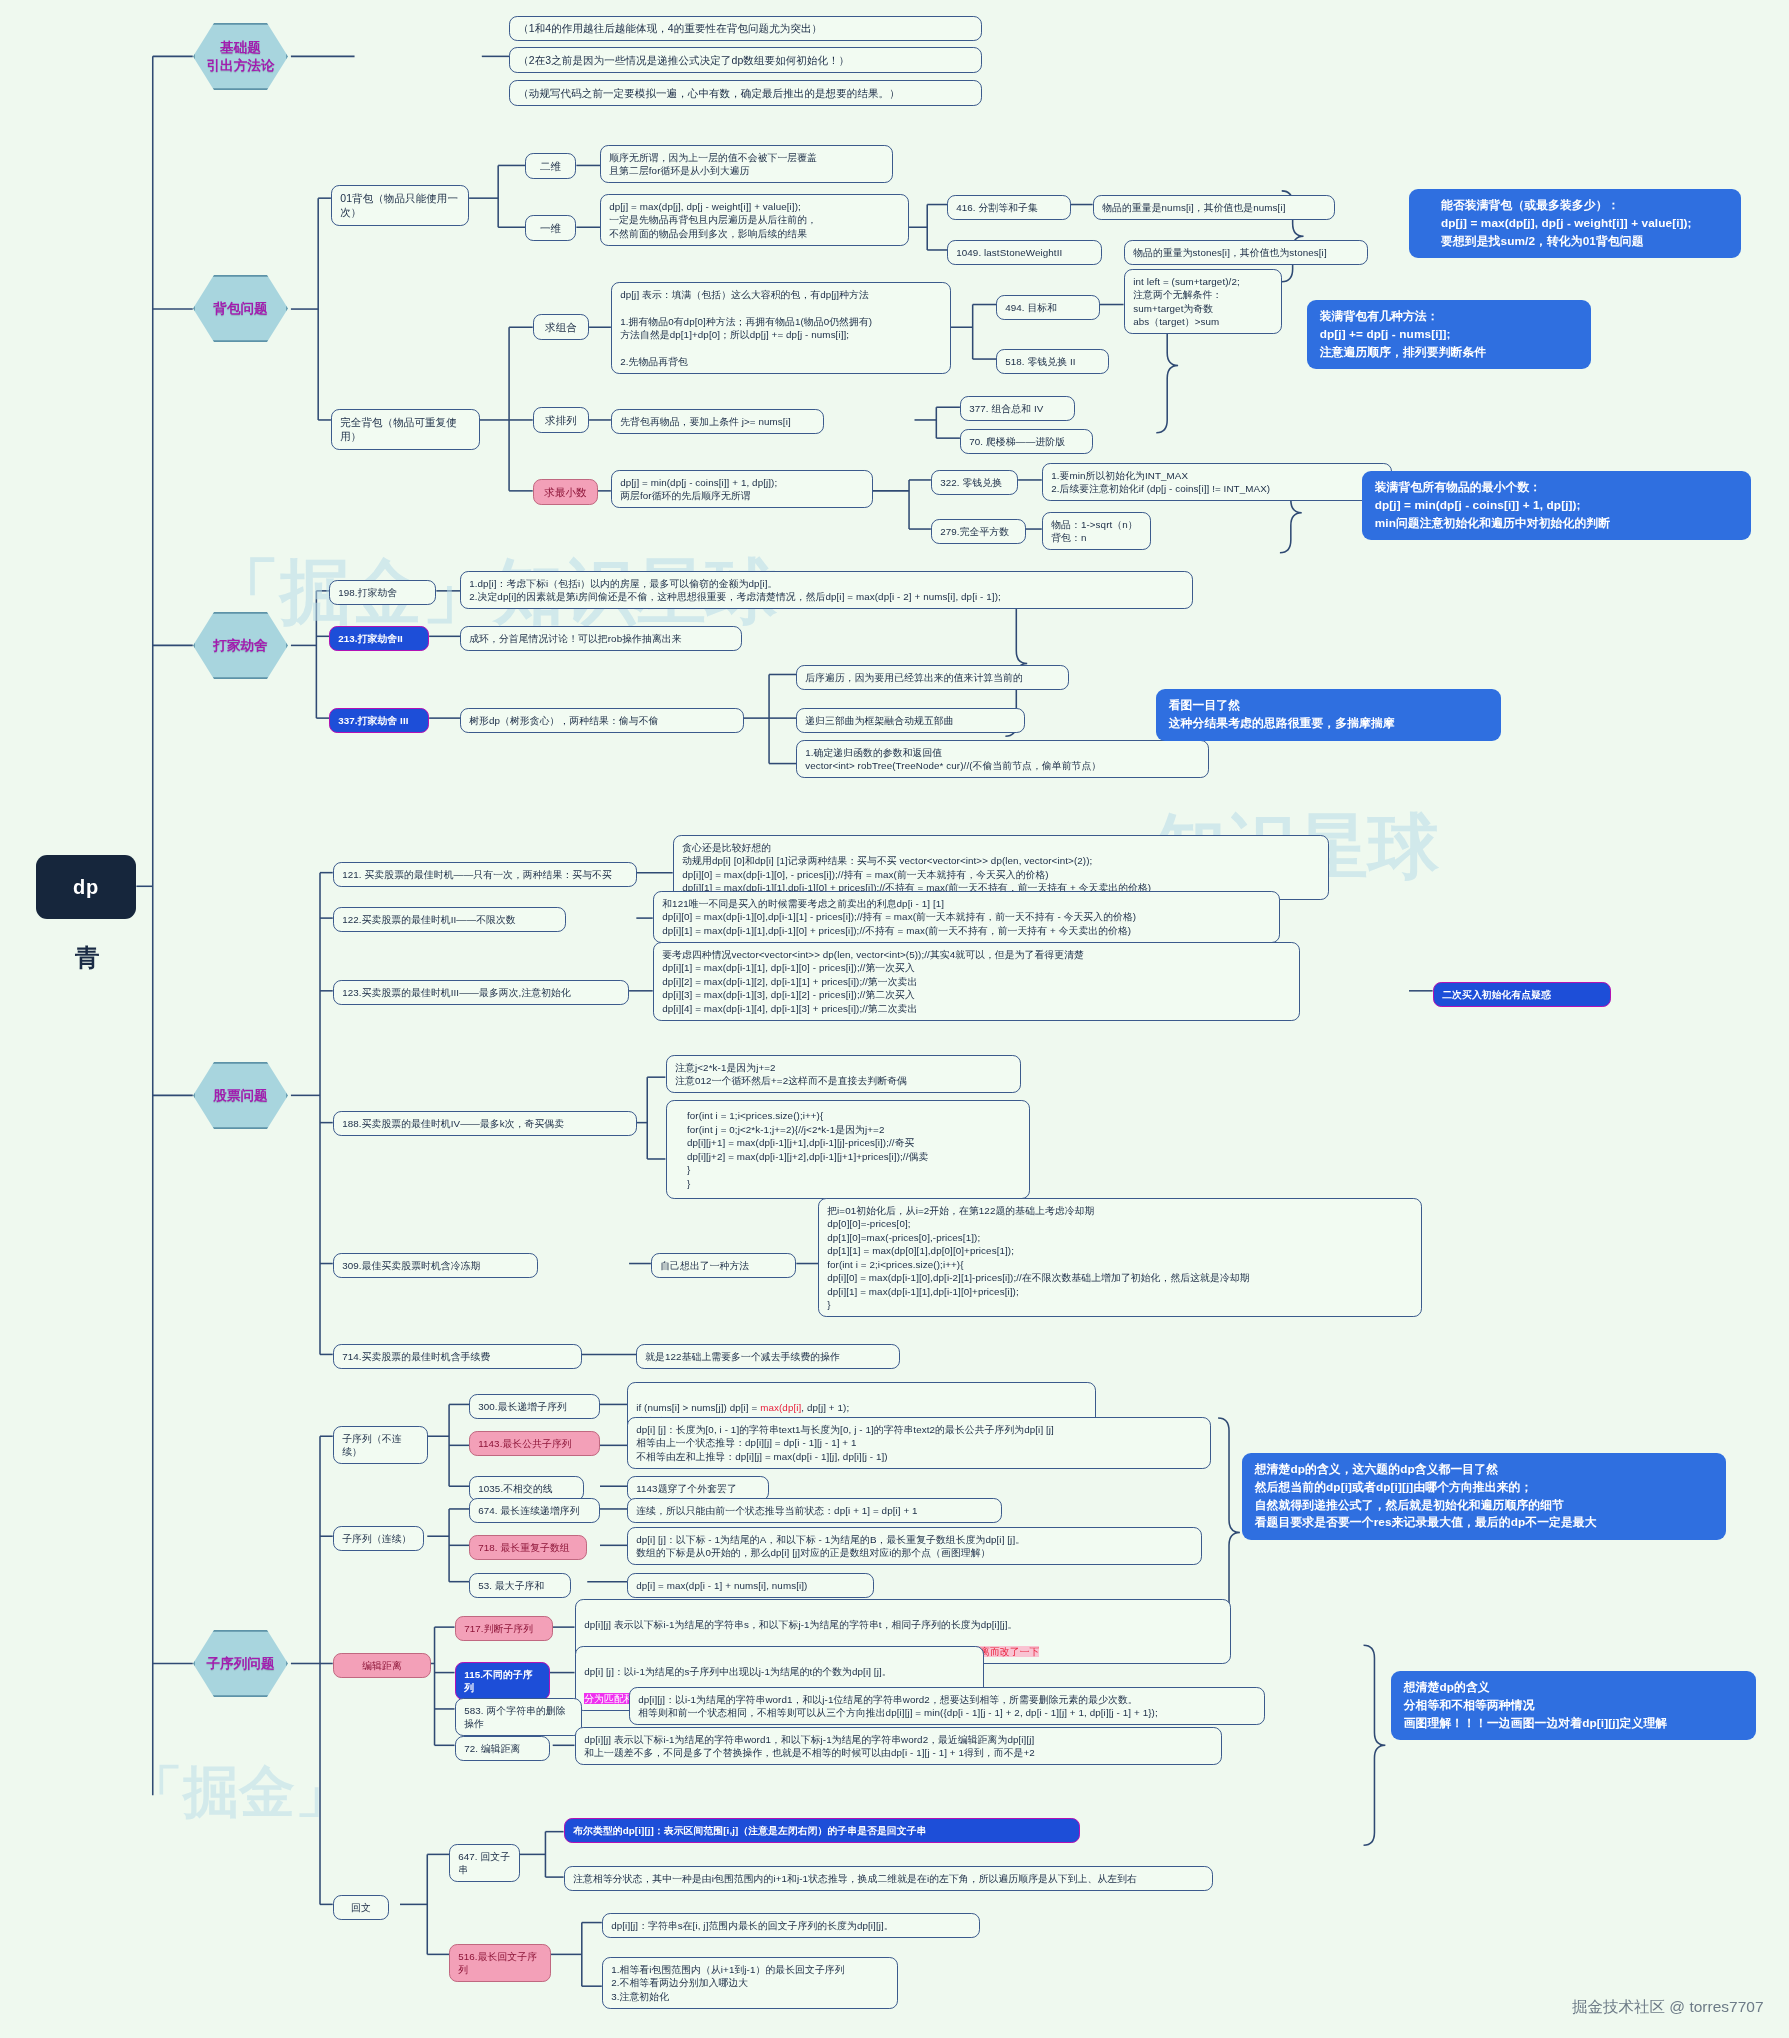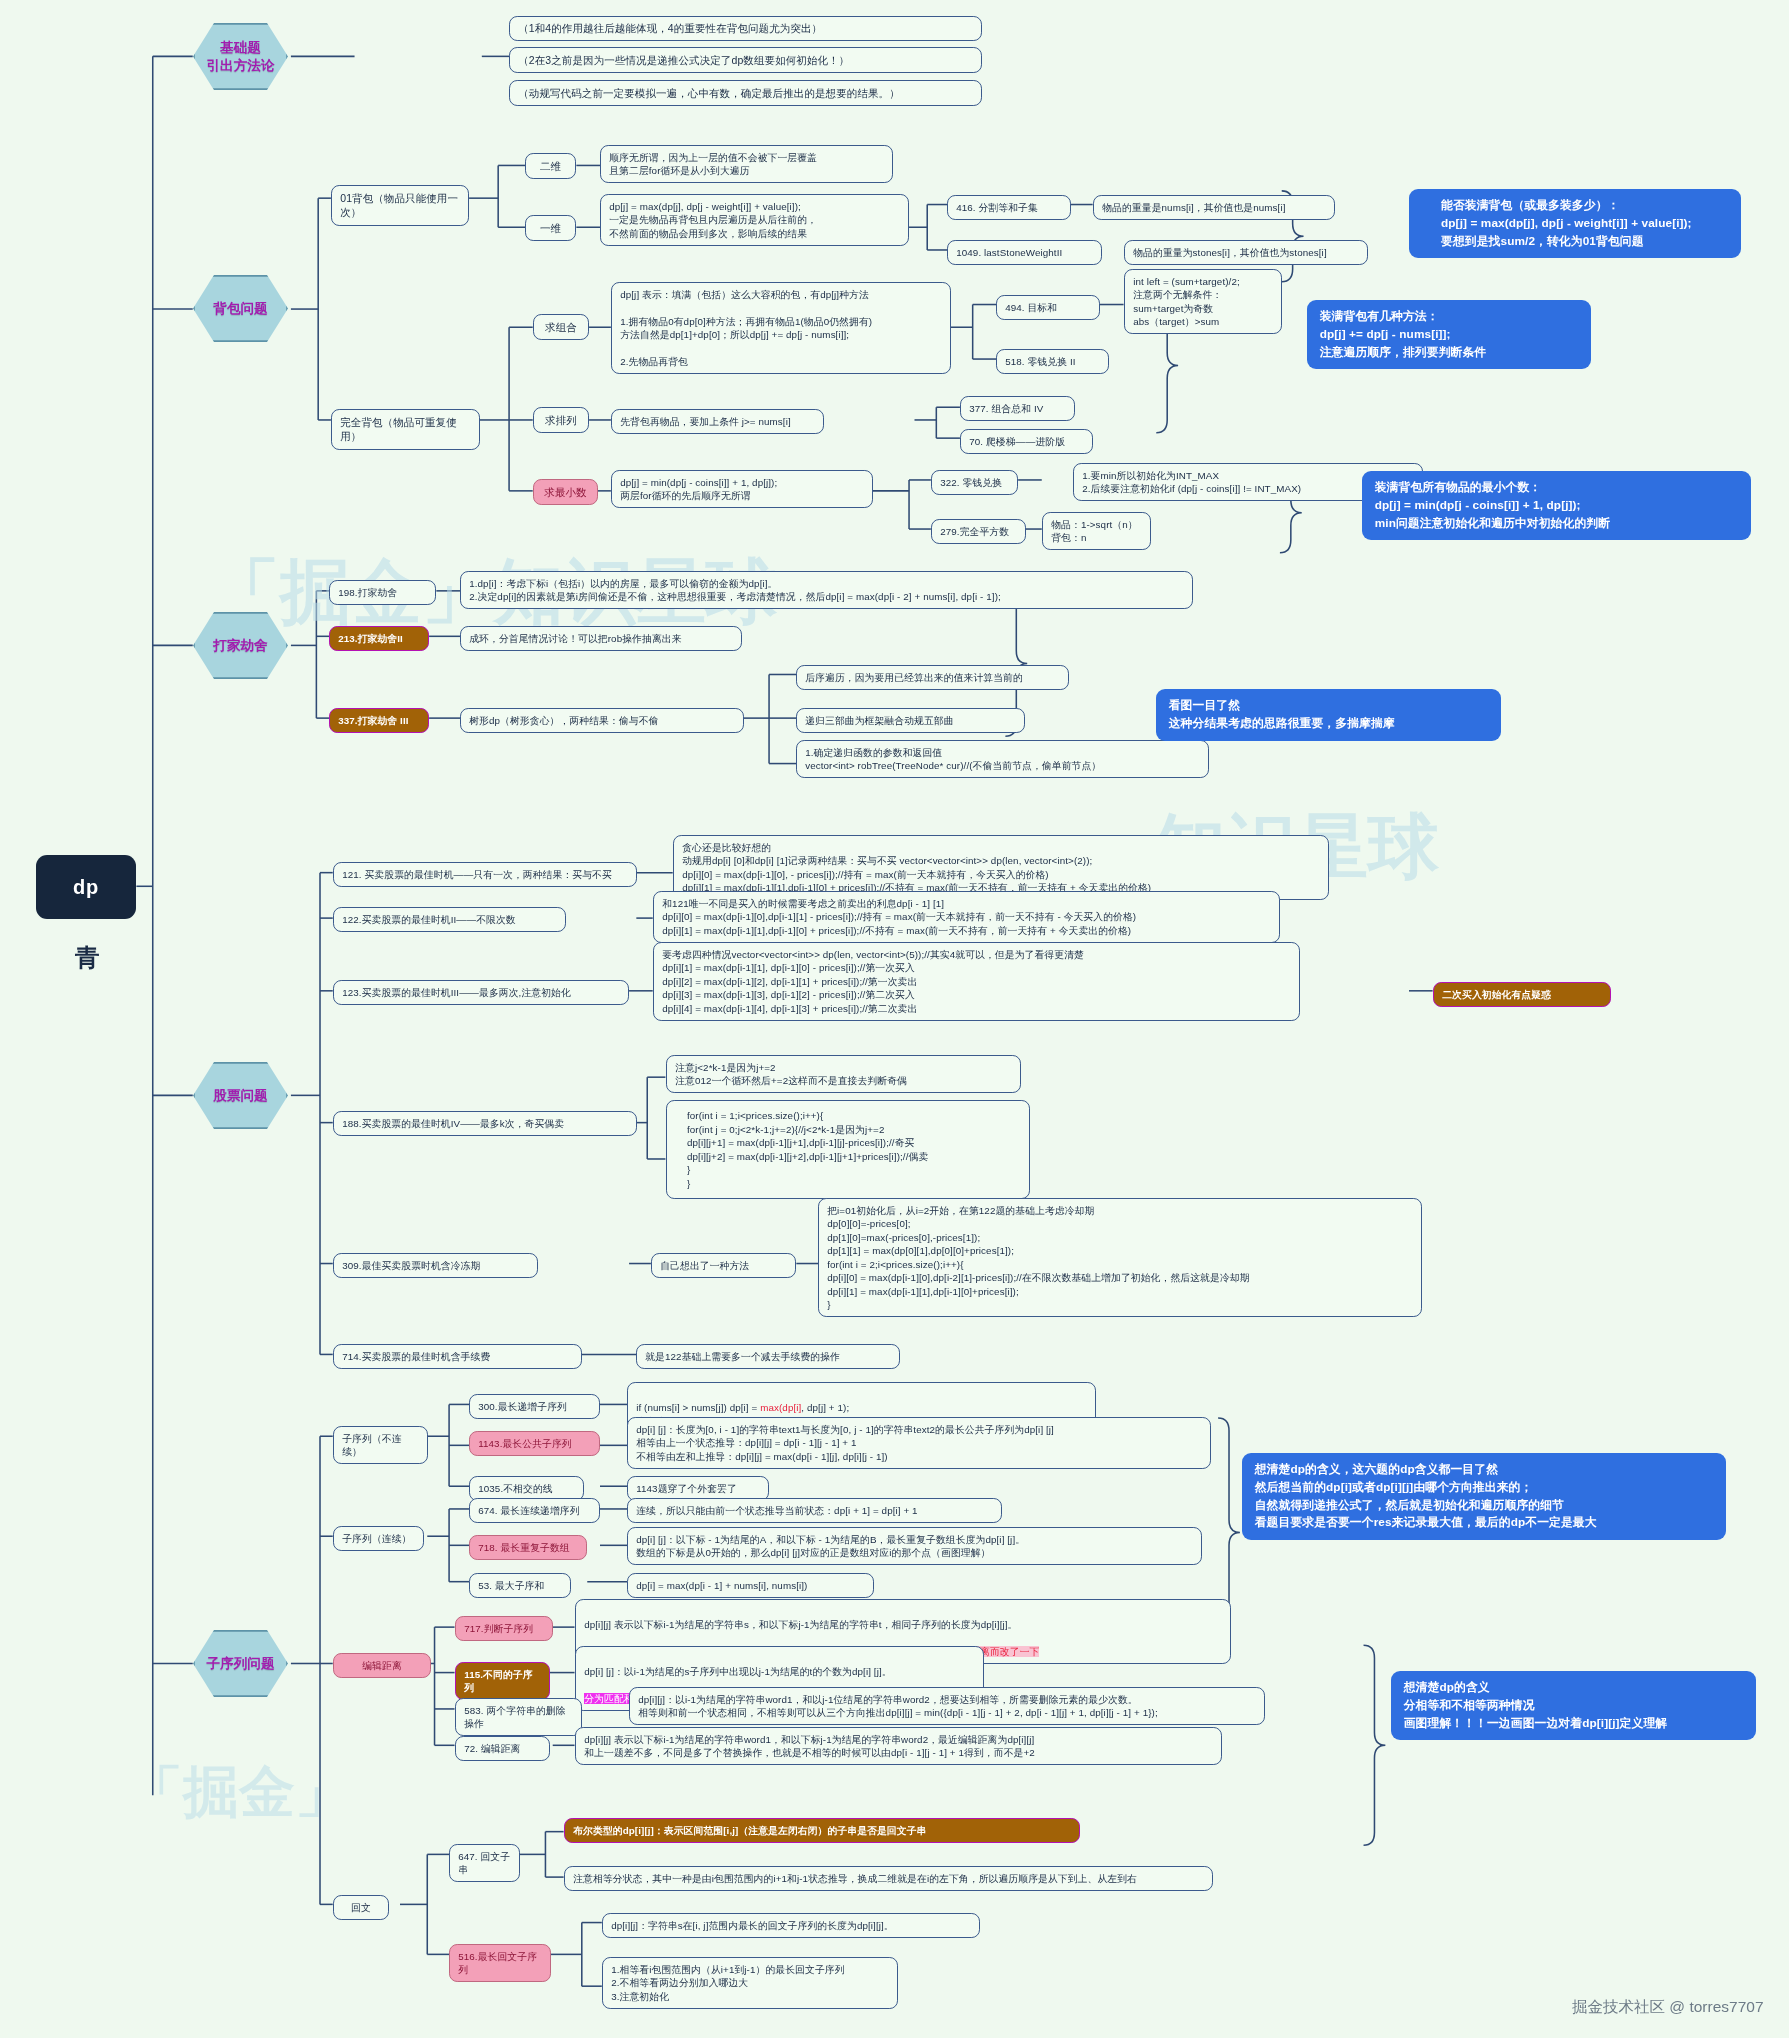--- a/index.html
+++ b/index.html
@@ -61,21 +61,21 @@
   .hex::after{
     content:"";
     position:absolute; inset:0;
     clip-path:polygon(22% 0,78% 0,100% 50%,78% 100%,22% 100%,0 50%);
     border:0;
     box-shadow:inset 0 0 0 1.8px #5d93a8;
   }
 
   
   .pink   { background:#f3a0b8; border-color:#c06880; color:#8d1438; }
-  .magenta{ background:#a16207; border-color:#b411b4; color:#ffffff; font-weight:bold;}
+  .magenta{ background:#1d4ed8; border-color:#b411b4; color:#ffffff; font-weight:bold;}
   .blue   {
     background:#2f6fe0; border:none; color:#ffffff;
     font-weight:bold; border-radius:9px; padding:8.2px 12.7px;
     font-size:11.8px; line-height:1.5;
   }
   .red-t  { color:#e8213d; }
 
   .mark-pink   { background:#f9c3d2; }
   .mark-magenta{ background:#ef31ef; color:#fff; }
 
@@ -316,21 +316,21 @@
   <div class="node xs" style="left:960px;top:429px;width:133px;">70. 爬楼梯——进阶版</div>
 
   <div class="node blue" style="left:1307px;top:300px;width:284px;">装满背包有几种方法：
 dp[j] += dp[j - nums[i]];
 注意遍历顺序，排列要判断条件</div>
 
   <div class="node sm pink" style="left:533px;top:479px;width:65px;text-align:center;">求最小数</div>
   <div class="node xs" style="left:611px;top:470px;width:262px;">dp[j] = min(dp[j - coins[i]] + 1, dp[j]);
 两层for循环的先后顺序无所谓</div>
   <div class="node xs" style="left:931px;top:470px;width:87px;">322. 零钱兑换</div>
-  <div class="node xs" style="left:1073px;top:463px;width:350px;">1.要min所以初始化为INT_MAX
+  <div class="node xs" style="left:1042px;top:463px;width:350px;">1.要min所以初始化为INT_MAX
 2.后续要注意初始化if (dp[j - coins[i]] != INT_MAX)</div>
   <div class="node xs" style="left:931px;top:519px;width:95px;">279.完全平方数</div>
   <div class="node xs" style="left:1042px;top:512px;width:109px;">物品：1-&gt;sqrt（n）
 背包：n</div>
 
   <div class="node blue" style="left:1362px;top:471px;width:389px;">装满背包所有物品的最小个数：
 dp[j] = min(dp[j - coins[i]] + 1, dp[j]);
 min问题注意初始化和遍历中对初始化的判断</div>
 
   <div class="hex" style="left:193px;top:612px;">打家劫舍</div>

